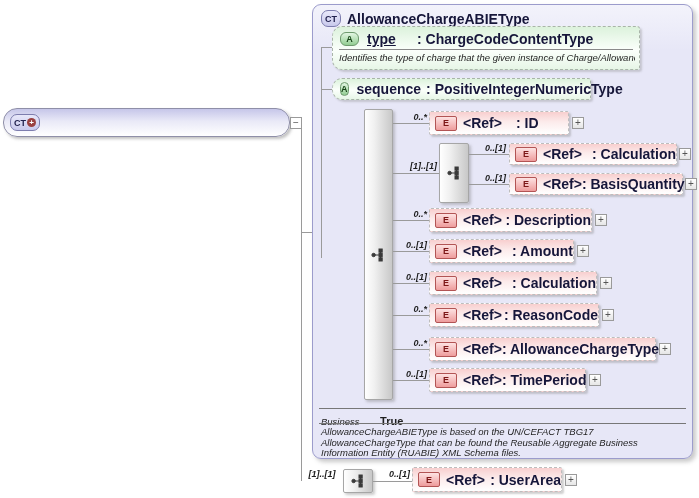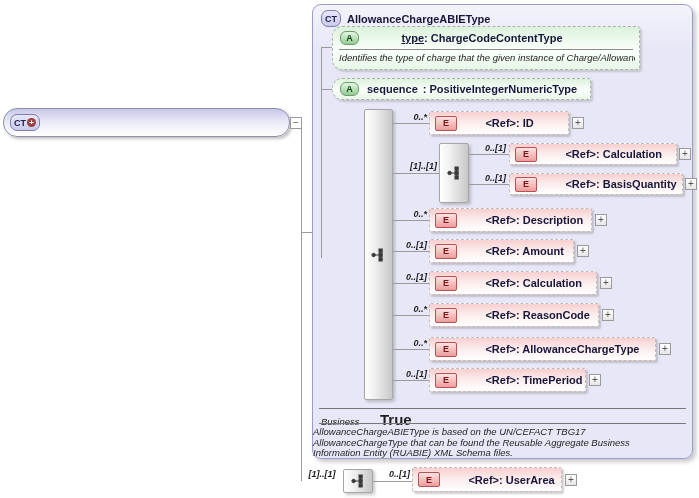--- a/index.html
+++ b/index.html
@@ -1,21 +1,21 @@
 <!DOCTYPE html>
 <html><head>
 <meta charset="utf-8">
 <style>
   html,body{margin:0;padding:0;background:#ffffff;}
   .stage{position:relative;width:699px;height:498px;background:#ffffff;overflow:hidden;
          font-family:"Liberation Sans",sans-serif;}
   .line{position:absolute;background:#9a9a9a;}
   .card{position:absolute;font-size:9px;font-style:italic;font-weight:bold;color:#1c1c1c;
         white-space:nowrap;}
-  .lbl{font-size:11px;font-weight:bold;color:#16163a;white-space:nowrap;text-align:right;}
+  .lbl{font-size:14px;font-weight:bold;color:#16163a;white-space:nowrap;}
   
   .pill{position:absolute;left:3px;top:108px;width:287px;height:29px;border:1px solid #8f8fa8;
         border-radius:14px;background:linear-gradient(180deg,#c6c6e9 0%,#e9e9f7 45%,#ffffff 100%);
         box-shadow:2px 2px 3px rgba(120,120,120,.45);display:flex;align-items:center;
         box-sizing:border-box;padding-left:6px;}
   .ctbadge{display:inline-flex;align-items:center;justify-content:center;gap:1px;height:15px;
         padding:0 3px;border:1px solid #7d7dae;border-radius:7px;
         background:linear-gradient(180deg,#e8e8fa,#c9c9ec);font-size:9px;font-weight:bold;color:#22224e;}
   .plusdot{display:inline-block;width:9px;height:9px;border-radius:50%;background:#994040;
         color:#ffffff;font-size:8px;line-height:9px;text-align:center;font-weight:bold;}
@@ -76,21 +76,21 @@
       <span class="lbl" style="margin-left:6px;">AllowanceChargeABIEType</span>
     </div>
 
     <div class="line" style="left:8px;top:42px;width:1px;height:211px;"></div>
     <div class="line" style="left:8px;top:42px;width:11px;height:1px;"></div>
     <div class="line" style="left:8px;top:84px;width:11px;height:1px;"></div>
 
     <div class="attrbox" style="left:19px;top:21px;width:308px;height:44px;">
       <div style="position:absolute;left:7px;top:4px;display:flex;align-items:center;">
         <span class="abadge">A</span>
-        <span class="lbl" style="margin-left:15px;min-width:50px;text-decoration:underline;">type</span>
+        <span class="lbl" style="margin-left:8px;min-width:50px;text-decoration:underline;">type</span>
         <span class="lbl">: ChargeCodeContentType</span>
       </div>
       <div class="divider" style="left:6px;right:6px;top:22px;background:#8a8a8a;"></div>
       <div class="annot" style="position:absolute;left:6px;top:26px;right:4px;white-space:nowrap;overflow:hidden;">Identifies the type of charge that the given instance of Charge/Allowance.</div>
     </div>
 
     <div class="attrbox" style="left:19px;top:73px;width:259px;height:22px;display:flex;align-items:center;padding-left:7px;">
       <span class="abadge">A</span>
       <span class="lbl" style="margin-left:8px;">sequence</span>
       <span class="lbl" style="margin-left:5px;">: PositiveIntegerNumericType</span>
@@ -201,25 +201,25 @@
     <div class="elbox" style="left:116px;top:363px;width:157px;height:24px;">
       <span class="ebadge">E</span>
       <span class="lbl elref">&lt;Ref&gt;</span>
       <span class="lbl">: TimePeriod</span>
     </div>
     <div class="toggle" style="left:276px;top:369px;background:linear-gradient(#fff,#e6e6e6);">+</div>
 
     <div class="divider" style="left:6px;right:6px;top:403px;"></div>
     <div style="position:absolute;left:8px;top:406px;">
       <span style="font-size:9.5px;font-style:italic;color:#1f1f1f;">Business</span>
-      <span style="font-size:15px;font-weight:bold;color:#1f1f1f;margin-left:16px;">True</span>
+      <span style="font-size:11px;font-weight:bold;color:#1f1f1f;margin-left:16px;">True</span>
     </div>
     <div class="divider" style="left:6px;right:6px;top:418px;"></div>
 
-    <div class="annot" style="position:absolute;left:0;top:422px;width:364px;">AllowanceChargeABIEType is based on the UN/CEFACT TBG17 AllowanceChargeType that can be found the Reusable Aggregate Business Information Entity (RUABIE) XML Schema files.</div>
+    <div class="annot" style="position:absolute;left:8px;top:422px;width:364px;">AllowanceChargeABIEType is based on the UN/CEFACT TBG17 AllowanceChargeType that can be found the Reusable Aggregate Business Information Entity (RUABIE) XML Schema files.</div>
   </div>
 
   <div class="card" style="left:306px;top:469px;width:32px;text-align:center;">[1]..[1]</div>
   <div class="seqbar" style="left:343px;top:469px;width:30px;height:24px;">
     <svg width="15" height="16" viewBox="0 0 15 16">
       <g fill="#3a3a3a" stroke="#3a3a3a">
         <circle cx="2.6" cy="8" r="1.7"></circle>
         <path d="M2.6 8 H 9.5" stroke-width="1" fill="none"></path>
         <path d="M9.5 3.5 V 12.5" stroke-width="1" fill="none"></path>
         <rect x="8" y="2" width="3.2" height="3.2"></rect>

